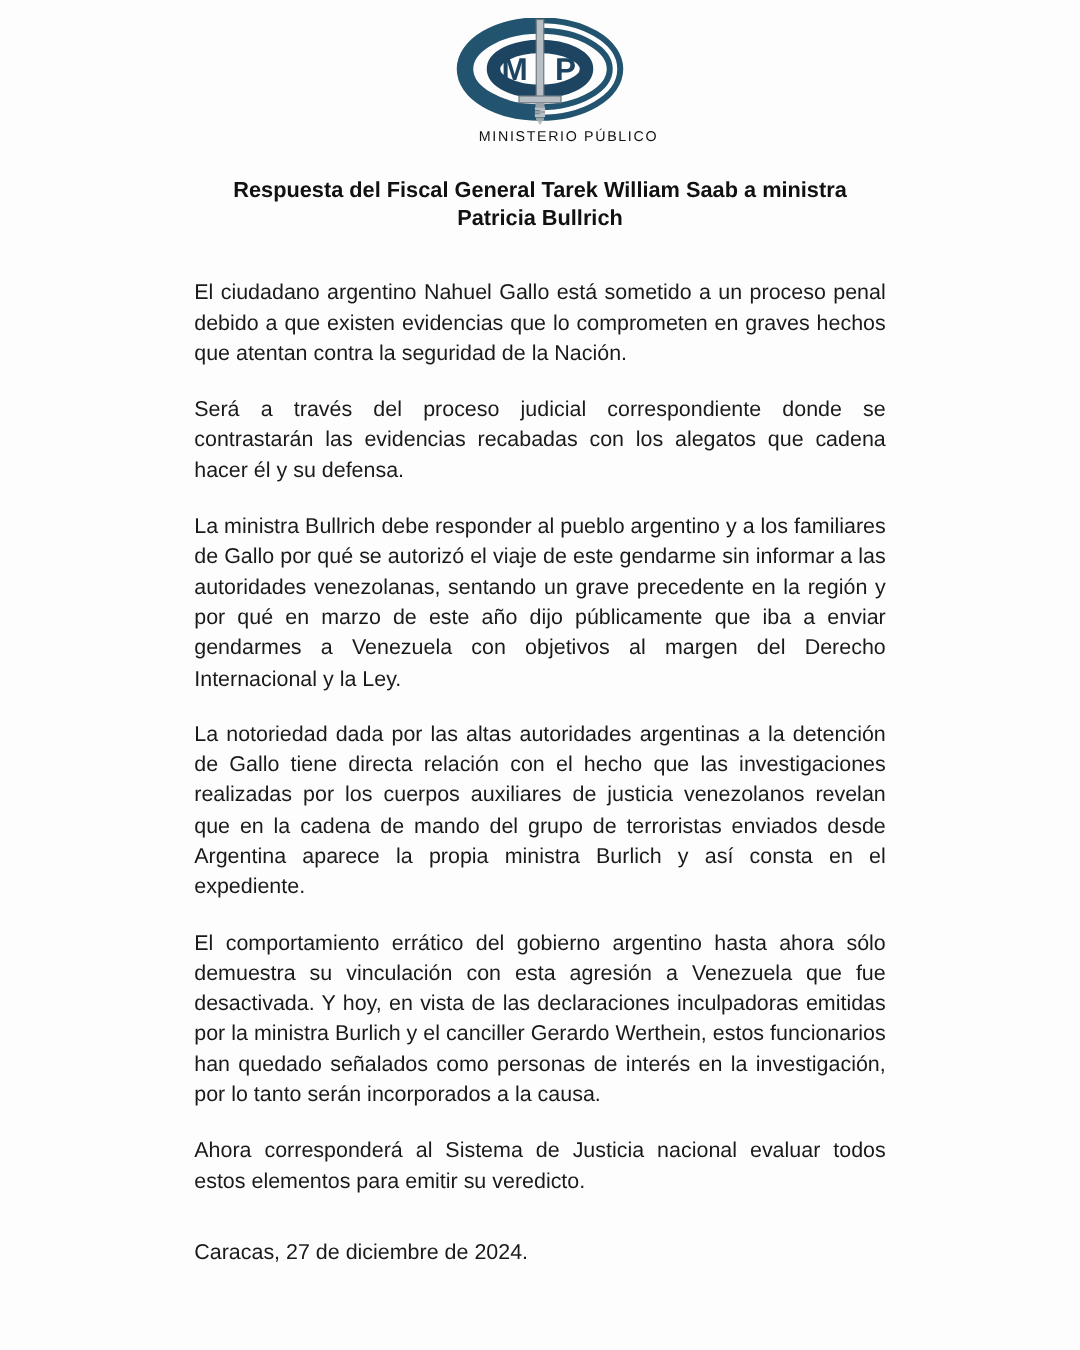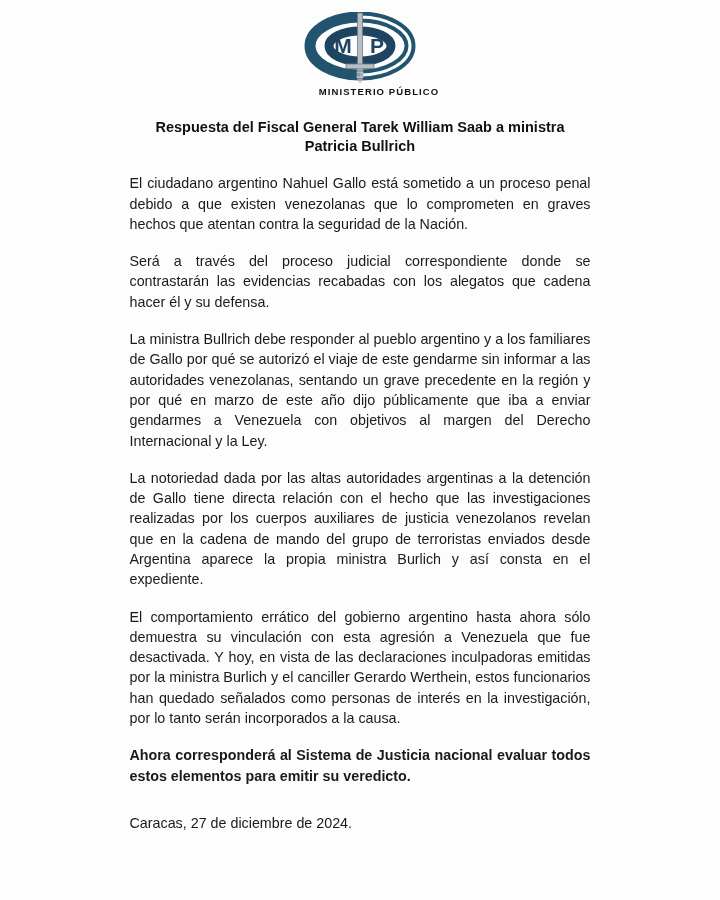--- a/index.html
+++ b/index.html
@@ -30,37 +30,37 @@
   }
   .logo-wrap {
     position: relative;
     width: 132px;
     height: 72px;
   }
   .logo-svg { display: block; }
   .logo-caption {
     margin-top: 2px;
     font-size: 9.5px;
-    font-weight: bold;
+    font-weight: normal;
     letter-spacing: 1.1px;
     color: #111;
     padding-left: 38px;
   }
 
   
   .doc-title {
     margin-top: 34px;
     text-align: center;
     font-size: 15.5px;
     font-weight: bold;
     letter-spacing: 0.9px;
     color: #111;
   }
   .doc-subtitle {
-    margin: 21px auto 0 auto;
+    margin: 21px auto 12px auto;
     width: 430px;
     text-align: center;
     font-size: 14.5px;
     font-weight: bold;
     line-height: 1.32;
     color: #111;
   }
 
   
   .body-block {
@@ -69,21 +69,21 @@
     padding-top: 17px;
   }
   .para {
     text-align: justify;
     font-size: 14.3px;
     line-height: 1.42;
     margin: 0 0 17px 0;
     color: #1a1a1a;
     hyphens: none;
   }
-  .para:last-of-type { margin-bottom: 4px; font-weight: bold; }
+  .para:last-of-type { margin-bottom: 4px; }
   .date-line {
     text-align: left;
     font-size: 14.3px;
     line-height: 1.42;
     margin: 27px 0 14px 0;
     color: #1a1a1a;
   }
 </style>
 </head>
 <body>
@@ -116,21 +116,21 @@
           <polygon points="64.2,68.4 67.8,68.4 66,71.5" fill="#b8bfc4"></polygon>
         </g>
       </svg>
     </div>
     <div class="logo-caption">MINISTERIO PÚBLICO</div>
   </div>
 
   <div class="doc-subtitle">Respuesta del Fiscal General Tarek William Saab a ministra Patricia Bullrich</div>
 
   <div class="body-block">
-    <p class="para">El ciudadano argentino Nahuel Gallo está sometido a un proceso penal debido a que existen venezolanas que lo comprometen en graves hechos que atentan contra la seguridad de la Nación.</p>
+    <p class="para">El ciudadano argentino Nahuel Gallo está sometido a un proceso penal debido a que existen evidencias que lo comprometen en graves hechos que atentan contra la seguridad de la Nación.</p>
     <p class="para">Será a través del proceso judicial correspondiente donde se contrastarán las evidencias recabadas con los alegatos que cadena hacer él y su defensa.</p>
     <p class="para">La ministra Bullrich debe responder al pueblo argentino y a los familiares de Gallo por qué se autorizó el viaje de este gendarme sin informar a las autoridades venezolanas, sentando un grave precedente en la región y por qué en marzo de este año dijo públicamente que iba a enviar gendarmes a Venezuela con objetivos al margen del Derecho Internacional y la Ley.</p>
     <p class="para">La notoriedad dada por las altas autoridades argentinas a la detención de Gallo tiene directa relación con el hecho que las investigaciones realizadas por los cuerpos auxiliares de justicia venezolanos revelan que en la cadena de mando del grupo de terroristas enviados desde Argentina aparece la propia ministra Burlich y así consta en el expediente.</p>
     <p class="para">El comportamiento errático del gobierno argentino hasta ahora sólo demuestra su vinculación con esta agresión a Venezuela que fue desactivada. Y hoy, en vista de las declaraciones inculpadoras emitidas por la ministra Burlich y el canciller Gerardo Werthein, estos funcionarios han quedado señalados como personas de interés en la investigación, por lo tanto serán incorporados a la causa.</p>
     <p class="para">Ahora corresponderá al Sistema de Justicia nacional evaluar todos estos elementos para emitir su veredicto.</p>
     <div class="date-line">Caracas, 27 de diciembre de 2024.</div>
   </div>
 
 </div>
 

